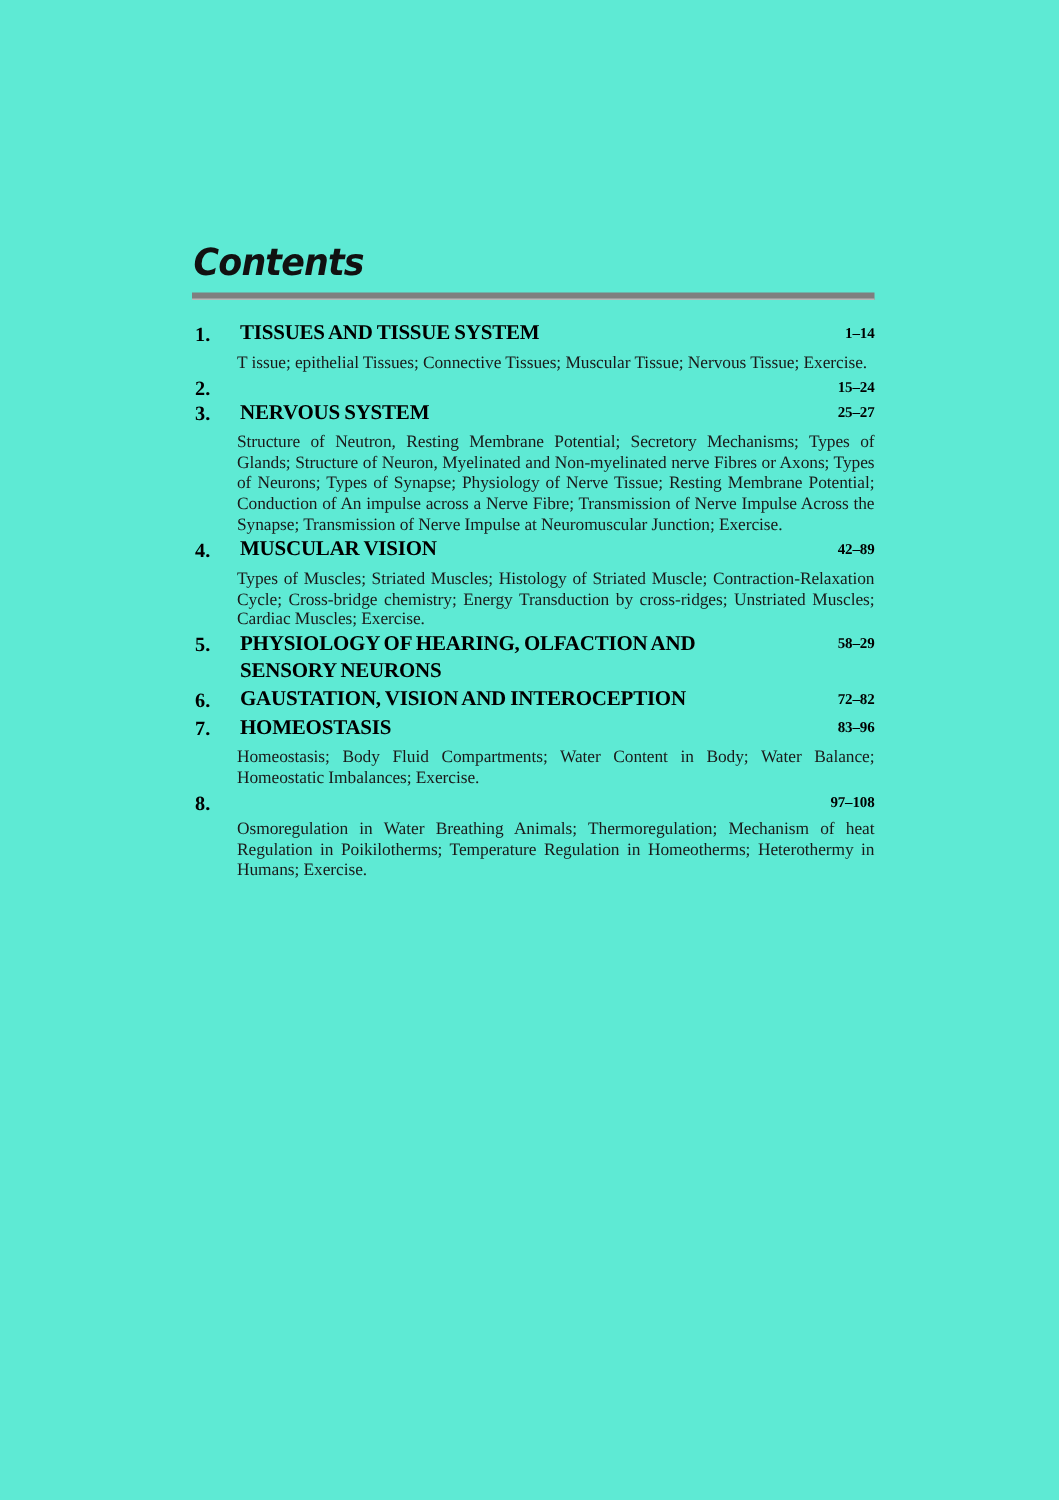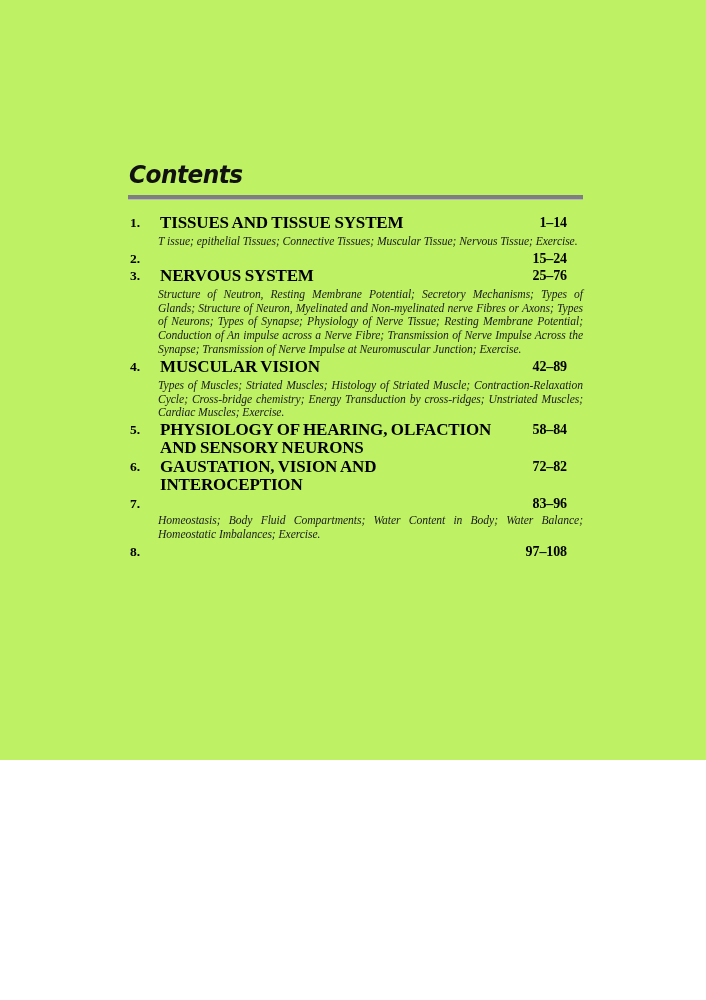--- a/index.html
+++ b/index.html
@@ -14,22 +14,22 @@
     font-family: "Liberation Serif", "DejaVu Serif", serif;
     color: #000000;
     -webkit-font-smoothing: antialiased;
   }
 
   .page {
     position: absolute;
     left: 0;
     top: 0;
     width: 706px;
-    height: 760px;
-    background: #bef264;
+    height: 1000px;
+    background: #5eead4;
     overflow: hidden;
   }
 
   .content-area {
     position: absolute;
     left: 128px;
     top: 162px;
     width: 455px;
   }
 
@@ -81,49 +81,48 @@
     font-weight: bold;
     line-height: 18px;
     text-align: left;
     letter-spacing: 0px;
   }
 
   .chapter-title {
     display: block;
     margin-left: 32px;
     margin-right: 72px;
-    font-size: 17px;
+    font-size: 14px;
     font-weight: bold;
     line-height: 18px;
     letter-spacing: -0.15px;
     word-spacing: -0.5px;
   }
 
   .chapter-pages {
     position: absolute;
-    right: 16px;
+    right: 0px;
     top: 0;
-    font-size: 14px;
+    font-size: 10px;
     font-weight: bold;
     line-height: 18px;
     letter-spacing: -0.1px;
     white-space: nowrap;
   }
 
   .chapter-desc {
     margin-left: 30px;
     margin-right: 0px;
     margin-top: 3px;
     font-size: 11.6px;
     line-height: 13.8px;
     text-align: justify;
     text-justify: inter-word;
     letter-spacing: -0.05px;
     color: #1a1a1a;
-    font-style: italic;
   }
 
   .chapter-desc:last-child {
     margin-bottom: 0;
   }
 </style>
 </head>
 <body>
 
 <div class="page">
@@ -148,60 +147,62 @@
         <div class="chapter-head">
           <span class="chapter-num">2.</span>
           <span class="chapter-pages">15–24</span>
         </div>
       </div>
 
       <div class="chapter">
         <div class="chapter-head">
           <span class="chapter-num">3.</span>
           <span class="chapter-title">NERVOUS SYSTEM</span>
-          <span class="chapter-pages">25–76</span>
+          <span class="chapter-pages">25–27</span>
         </div>
         <div class="chapter-desc">Structure of Neutron, Resting Membrane Potential; Secretory Mechanisms; Types of Glands; Structure of Neuron, Myelinated and Non-myelinated nerve Fibres or Axons; Types of Neurons; Types of Synapse; Physiology of Nerve Tissue; Resting Membrane Potential; Conduction of An impulse across a Nerve Fibre; Transmission of Nerve Impulse Across the Synapse; Transmission of Nerve Impulse at Neuromuscular Junction; Exercise.</div>
       </div>
 
       <div class="chapter">
         <div class="chapter-head">
           <span class="chapter-num">4.</span>
           <span class="chapter-title">MUSCULAR VISION</span>
           <span class="chapter-pages">42–89</span>
         </div>
         <div class="chapter-desc">Types of Muscles; Striated Muscles; Histology of Striated Muscle;  Contraction-Relaxation Cycle; Cross-bridge chemistry; Energy Transduction by cross-ridges; Unstriated Muscles; Cardiac Muscles; Exercise.</div>
       </div>
 
       <div class="chapter">
         <div class="chapter-head">
           <span class="chapter-num">5.</span>
           <span class="chapter-title">PHYSIOLOGY OF HEARING, OLFACTION AND SENSORY NEURONS</span>
-          <span class="chapter-pages">58–84</span>
+          <span class="chapter-pages">58–29</span>
         </div>
       </div>
 
       <div class="chapter">
         <div class="chapter-head">
           <span class="chapter-num">6.</span>
           <span class="chapter-title">GAUSTATION, VISION AND INTEROCEPTION</span>
           <span class="chapter-pages">72–82</span>
         </div>
       </div>
 
       <div class="chapter">
         <div class="chapter-head">
           <span class="chapter-num">7.</span>
+          <span class="chapter-title">HOMEOSTASIS</span>
           <span class="chapter-pages">83–96</span>
         </div>
         <div class="chapter-desc">Homeostasis; Body Fluid Compartments; Water Content in Body; Water Balance; Homeostatic Imbalances; Exercise.</div>
       </div>
 
       <div class="chapter">
         <div class="chapter-head">
           <span class="chapter-num">8.</span>
           <span class="chapter-pages">97–108</span>
         </div>
+        <div class="chapter-desc">Osmoregulation in Water Breathing Animals; Thermoregulation; Mechanism of heat Regulation in Poikilotherms; Temperature Regulation in Homeotherms; Heterothermy in Humans; Exercise.</div>
       </div>
 
     </div>
   </div>
 </div>
 
 </body></html>

